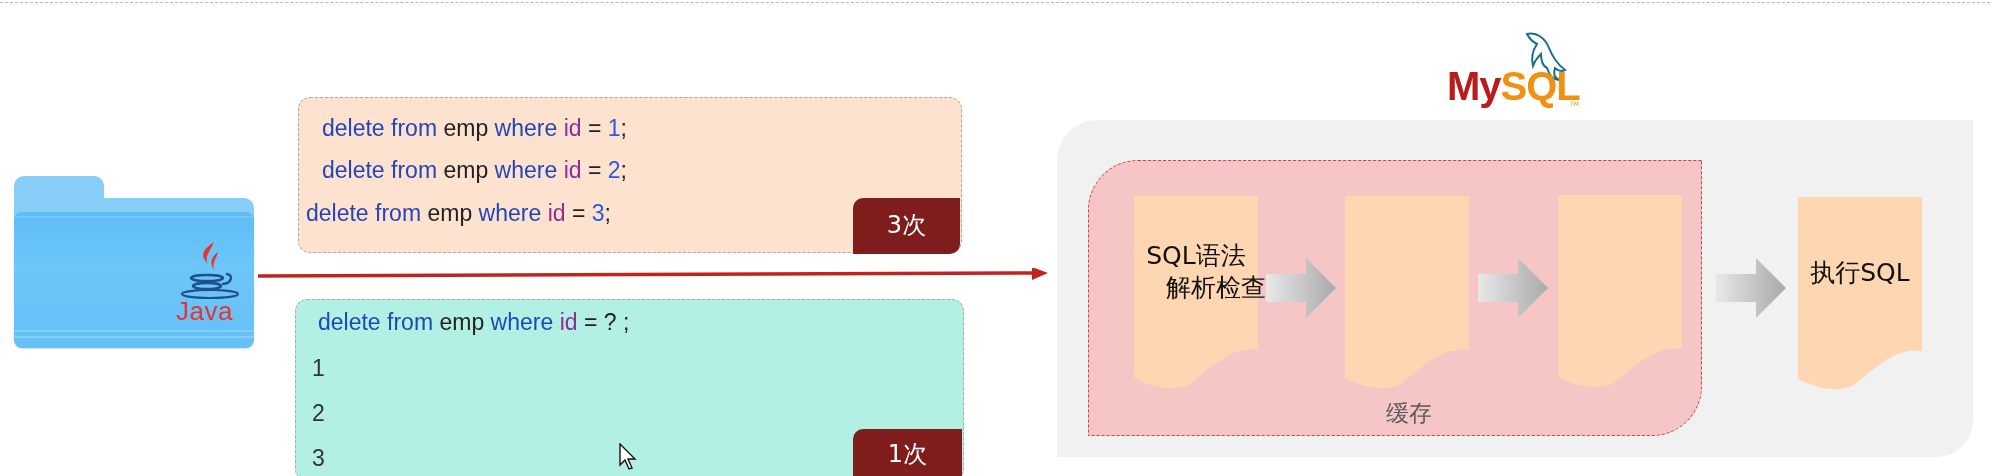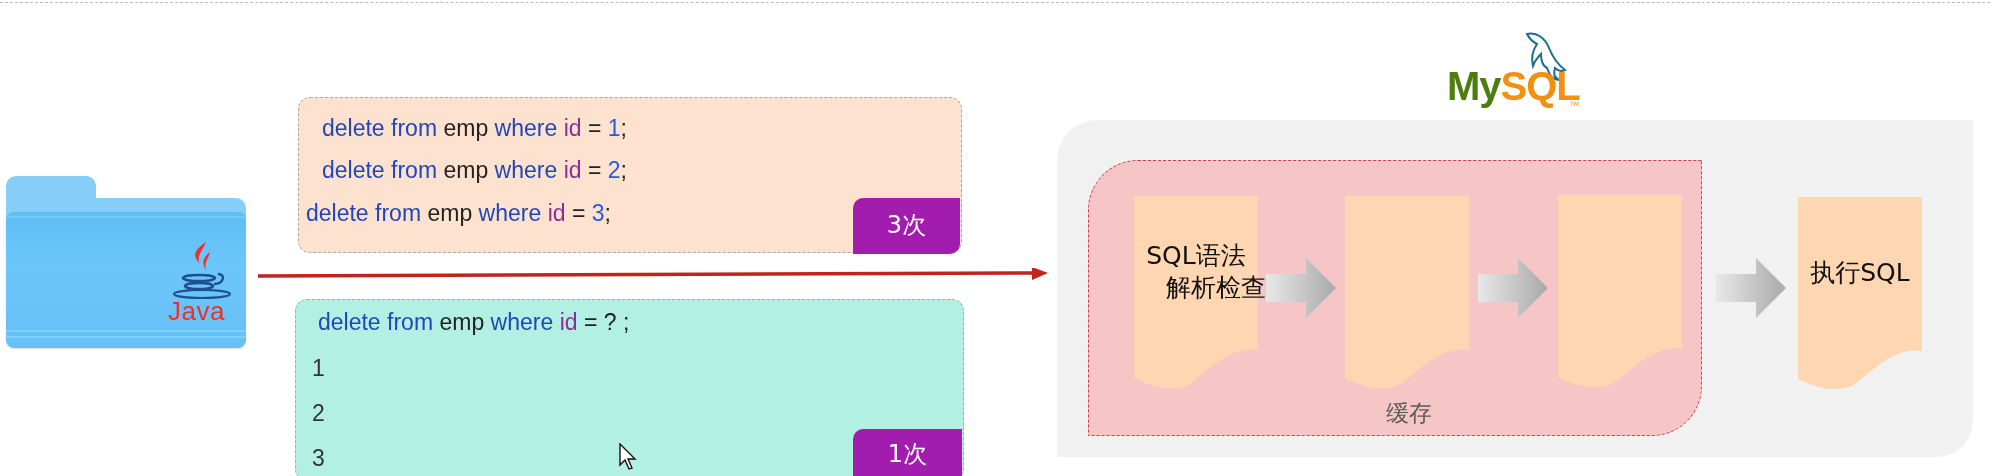--- a/index.html
+++ b/index.html
@@ -1,47 +1,47 @@
 <!DOCTYPE html>
 <html><head>
 <meta charset="utf-8">
 <style>
   html, body { margin:0; padding:0; }
   body { width:2000px; height:476px; position:relative; background:#ffffff; overflow:hidden; font-family:"DejaVu Sans", sans-serif; }
   .top-dash { position:absolute; left:0; top:2px; width:1990px; height:0; border-top:1px dashed #b8b8b8; }
 
   
-  .folder { position:absolute; left:6px; top:176px; width:240px; height:175px;text-decoration:underline; }
+  .folder { position:absolute; left:14px; top:176px; width:240px; height:175px;text-decoration:underline; }
   .folder .tab { position:absolute; left:0; top:0; width:90px; height:30px; background:#86cdf8; border-radius:10px 10px 0 0; }
   .folder .back { position:absolute; left:0; top:22px; width:240px; height:150px; background:#86cdf8; border-radius:10px; }
   .folder .front { position:absolute; left:0; top:36px; width:240px; height:136px; background:linear-gradient(#5fbdf4,#6cc6fa 40%,#66c0f5); border-radius:8px; box-shadow:0 1px 2px rgba(0,0,0,0.15); }
   .folder .stripe { position:absolute; left:0; width:240px; height:2px; background:#7fcffb; }
   .java-logo { position:absolute; left:160px; top:58px; width:70px; height:90px; }
   .java-text { position:absolute; left:162px; top:120px; color:#e8322e; font-size:26px; font-family:"Liberation Sans", sans-serif; letter-spacing:0.5px; }
 
   
   .main-arrow { position:absolute; left:258px; top:268px; width:790px; height:20px; }
 
   
   .box { position:absolute; border:1.5px dashed #a9a9a9; border-radius:12px; }
   .box-top { left:298px; top:97px; width:662px; height:154px; background:#fde3cf; }
   .box-bottom { left:295px; top:299px; width:667px; height:180px; background:#b2f0e3; }
   .code-line { position:absolute; font-family:"Liberation Sans", sans-serif; font-size:23px; white-space:nowrap; color:#222; }
   .kw { color:#2346b6; }
   .idc { color:#8c2e92; }
   .num { color:#2a5ad8; }
   .param { position:absolute; font-family:"Liberation Sans", sans-serif; font-size:23px; color:#333; }
-  .badge { position:absolute; background:#a21caf; color:#fff; font-size:24px; text-align:center; font-family:"DejaVu Sans", sans-serif; }
+  .badge { position:absolute; background:#7f1d1d; color:#fff; font-size:24px; text-align:center; font-family:"DejaVu Sans", sans-serif; }
   .badge-top { left:853px; top:198px; width:107px; height:56px; line-height:54px; border-radius:10px 0 10px 0; }
   .badge-bottom { left:853px; top:429px; width:109px; height:50px; line-height:50px; border-radius:10px 0 0 0; }
 
   
   .mysql { position:absolute; left:1445px; top:30px; width:160px; height:90px; }
   .mysql-text { position:absolute; left:1447px; top:64px; font-family:"Liberation Sans", sans-serif; font-size:40px; font-weight:bold; letter-spacing:-1px; }
-  .my { color:#4d7c0f; }
+  .my { color:#b91c1c; }
   .sql { color:#f29111; }
   .tm { position:absolute; left:1570px; top:100px; font-size:6px; color:#f29111; }
 
   
   .panel { position:absolute; left:1057px; top:120px; width:916px; height:337px; background:#f1f1f2; border-radius:40px 0 36px 0; }
   .cache { position:absolute; left:1088px; top:160px; width:614px; height:276px; background:#f6c6c6; border:1.5px dashed #d0424a; border-radius:50px 0 50px 0; box-sizing:border-box; }
   .cache-label { position:absolute; left:1386px; top:398px; font-size:23px; font-weight:normal; color:#5a5a5a; }
   .doc { position:absolute; width:124px; height:200px; }
   .doc svg { position:absolute; left:0; top:0; }
   .doc-text { position:absolute; left:0; width:124px; text-align:center; font-size:25px; color:#111; line-height:32px; }

